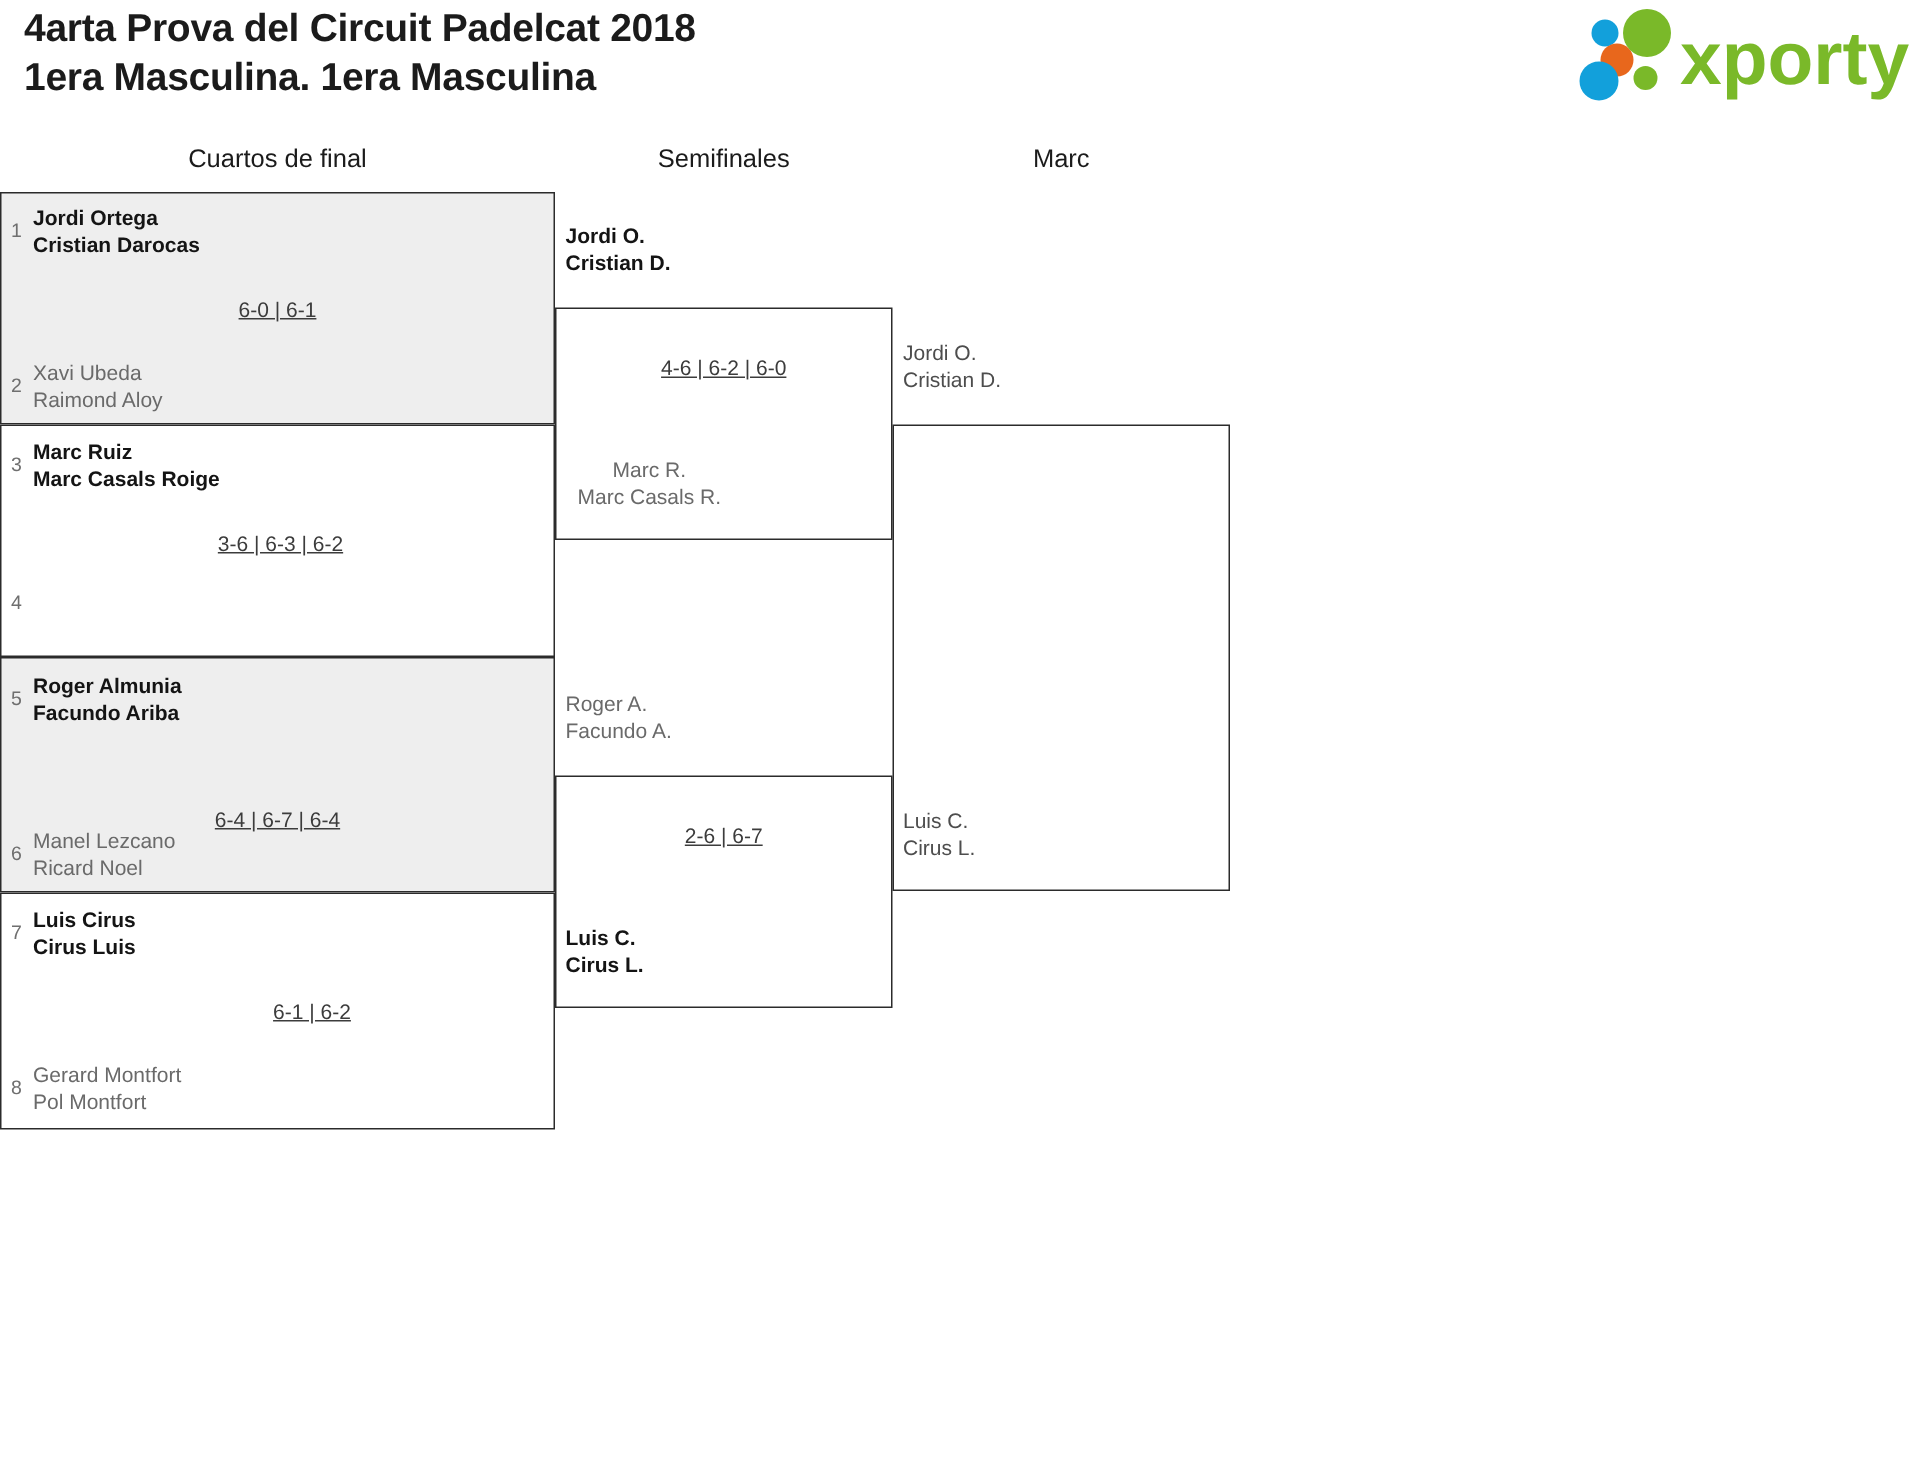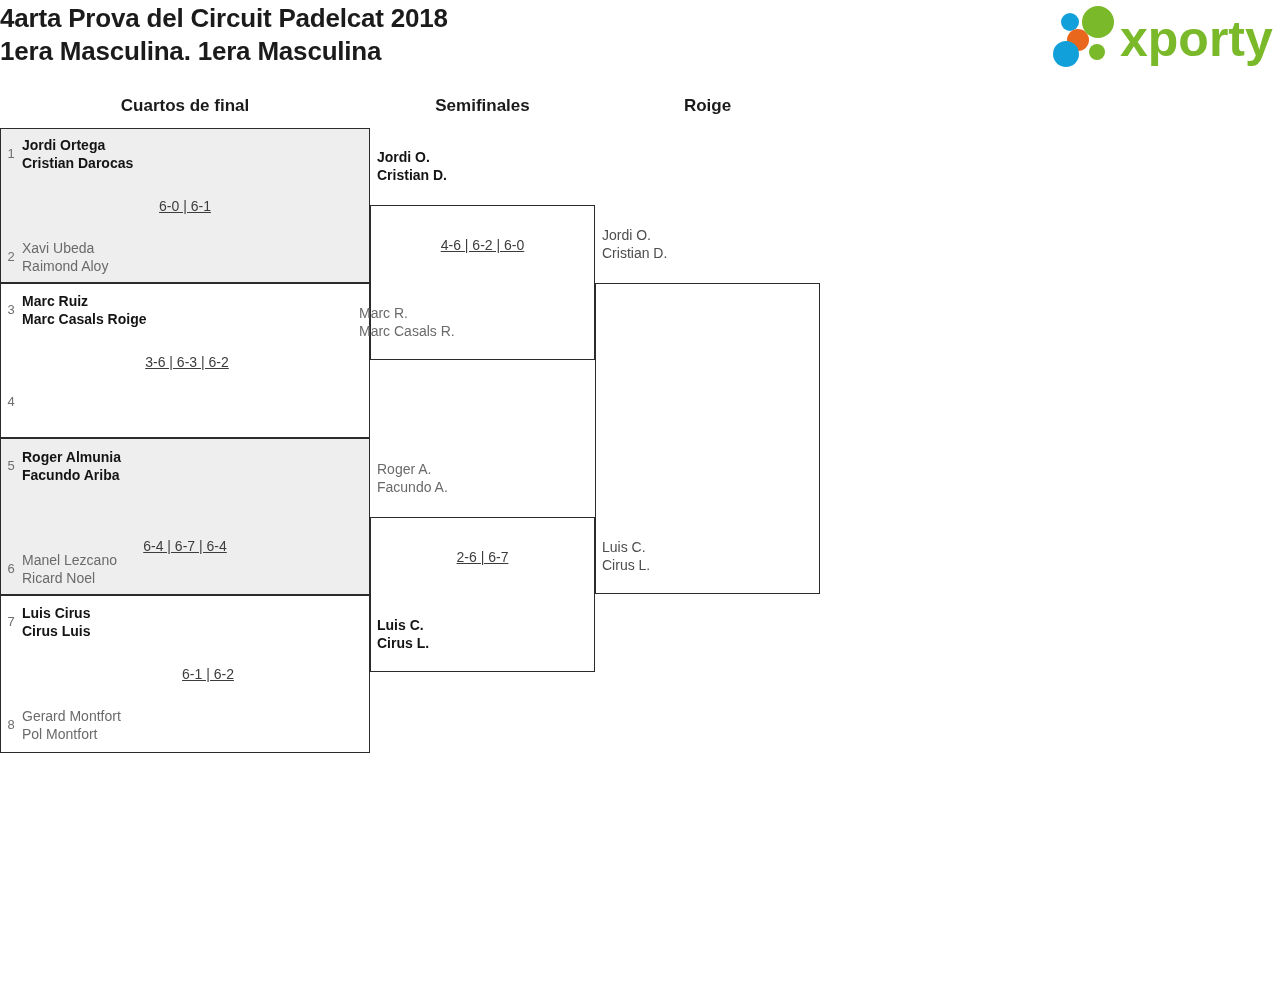--- a/index.html
+++ b/index.html
@@ -9,30 +9,30 @@
     font-family: "Liberation Sans", sans-serif;
     color: #222222;
     overflow: hidden;
   }
   #root { position: relative; width: 1280px; height: 982px; }
 
   
   .title-block { position: absolute; left: 0; top: 2px; }
   .title-line {
     font-size: 26px; font-weight: 700; letter-spacing: -0.2px;
-    color: #1b1b1b; line-height: 33px; white-space: nowrap;
+    color: #1b1b1b; line-height: 33px; white-space: nowrap; margin-left: 16px;
   }
 
   .logo { position: absolute; right: 6px; top: 4px; width: 224px; height: 68px; }
   .logo svg { display: block; }
 
   
   .round-head {
     position: absolute; top: 96px;
-    font-size: 17px; font-weight: 700; color: #1b1b1b;
+    font-size: 17px; font-weight: 400; color: #1b1b1b;
     text-align: center; white-space: nowrap;
   }
   .round-head.r1 { left: 0px;   width: 370px; }
   .round-head.r2 { left: 370px; width: 225px; }
   .round-head.r3 { left: 595px; width: 225px; }
 
   
   .qf-box {
     position: absolute; left: 0; width: 370px;
     border: 1px solid #2b2b2b;
@@ -85,21 +85,21 @@
       <circle cx="28" cy="36" r="11" fill="#e8671c"></circle>
       <circle cx="48" cy="18" r="16" fill="#7ab929"></circle>
       <circle cx="16" cy="50" r="13" fill="#12a0db"></circle>
       <circle cx="47" cy="48" r="8" fill="#7ab929"></circle>
       <text x="70" y="52" font-family="Liberation Sans, sans-serif" font-size="50" font-weight="700" fill="#7ab929">xporty</text>
     </svg>
   </div>
 
   <div class="round-head r1">Cuartos de final</div>
   <div class="round-head r2">Semifinales</div>
-  <div class="round-head r3">Roige</div>
+  <div class="round-head r3">Marc</div>
 
   <div class="qf-box shaded" style="top:128px;  height:155px;"></div>
   <div class="qf-box plain" style="top:283px;  height:155px;"></div>
   <div class="qf-box shaded" style="top:438px;  height:157px;"></div>
   <div class="qf-box plain" style="top:595px;  height:158px;"></div>
 
   <div class="team winner" style="left:0px; top:136px;">
     <div class="seed">1</div>
     <div class="names">
       <span>Jordi Ortega</span>
@@ -162,21 +162,21 @@
   <div class="connector" style="left:370px; top:205px; width:225px; height:155px;"></div>
   <div class="connector" style="left:370px; top:517px; width:225px; height:155px;"></div>
 
   <div class="team winner" style="left:377px; top:148px;">
     <div class="names">
       <span>Jordi O.</span>
       <span>Cristian D.</span>
     </div>
   </div>
   <div class="score" style="left:370px; top:237px; width:225px;">4-6 | 6-2 | 6-0</div>
-  <div class="team loser" style="left:359px; top:304px;">
+  <div class="team loser" style="left:385px; top:304px;text-align:center;">
     <div class="names">
       <span>Marc R.</span>
       <span>Marc Casals R.</span>
     </div>
   </div>
 
   <div class="team loser" style="left:377px; top:460px;">
     <div class="names">
       <span>Roger A.</span>
       <span>Facundo A.</span>

